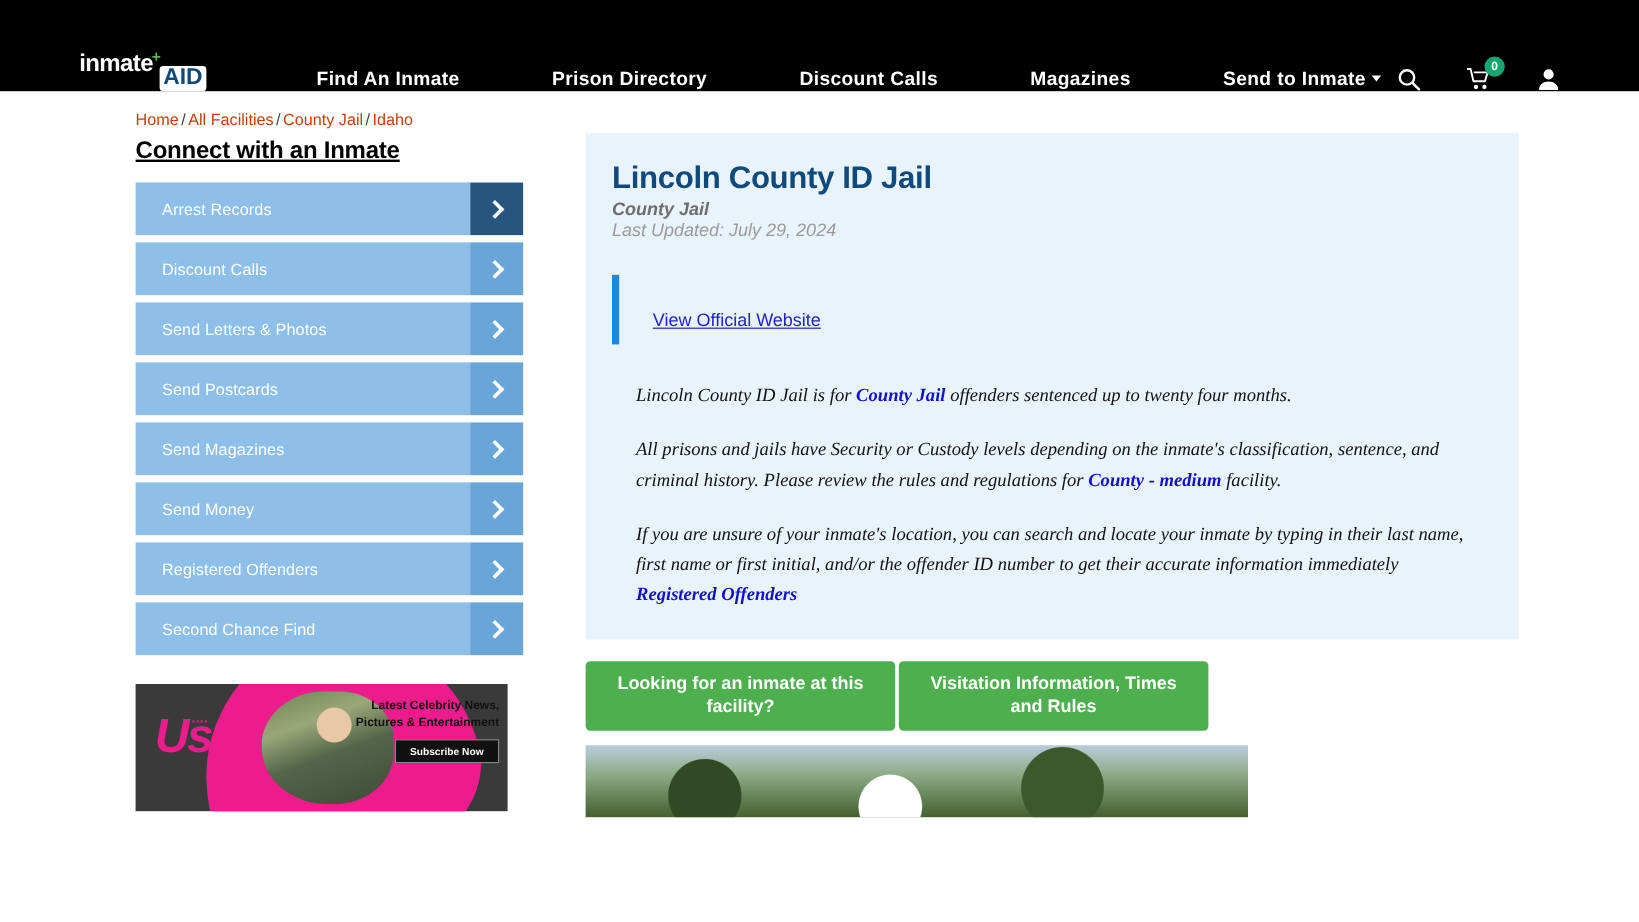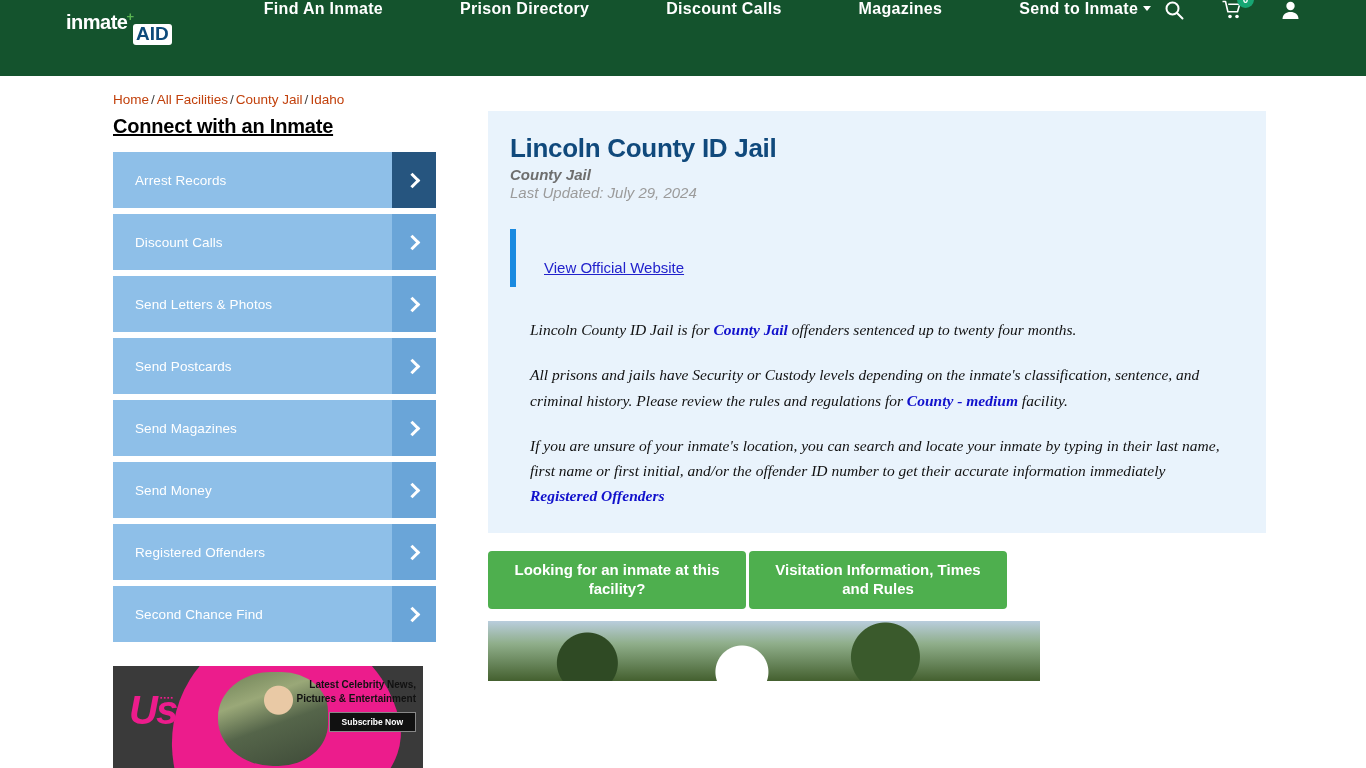--- a/index.html
+++ b/index.html
@@ -8,23 +8,23 @@
     margin: 0; padding: 0;
     width: 1366px; height: 768px;
     overflow: hidden;
     background: #ffffff;
     font-family: "Liberation Sans", sans-serif;
   }
 
   
   .topnav {
     height: 76px;
-    background: #14532d;
-    display: flex;
-    align-items: flex-start;
+    background: #000000;
+    display: flex;
+    align-items: flex-end;
     padding: 0 66px 0 66px;
     position: relative;
   }
   .logo {
     display: flex;
     align-items: center;
     margin-right: 78px;
     user-select: none;
   }
   .logo-word {
@@ -141,21 +141,21 @@
     font-weight: bold;
     color: #000000;
     text-decoration: underline;
     margin: 4px 0 14px 0;
     letter-spacing: -0.2px;
   }
   .side-btn {
     display: flex;
     align-items: stretch;
     background: #8ebfe8;
-    height: 56px;
+    height: 44px;
     margin-bottom: 6px;
     cursor: pointer;
     overflow: hidden;
   }
   .side-btn-label {
     flex: 1;
     display: flex;
     align-items: center;
     padding-left: 22px;
     color: #ffffff;

